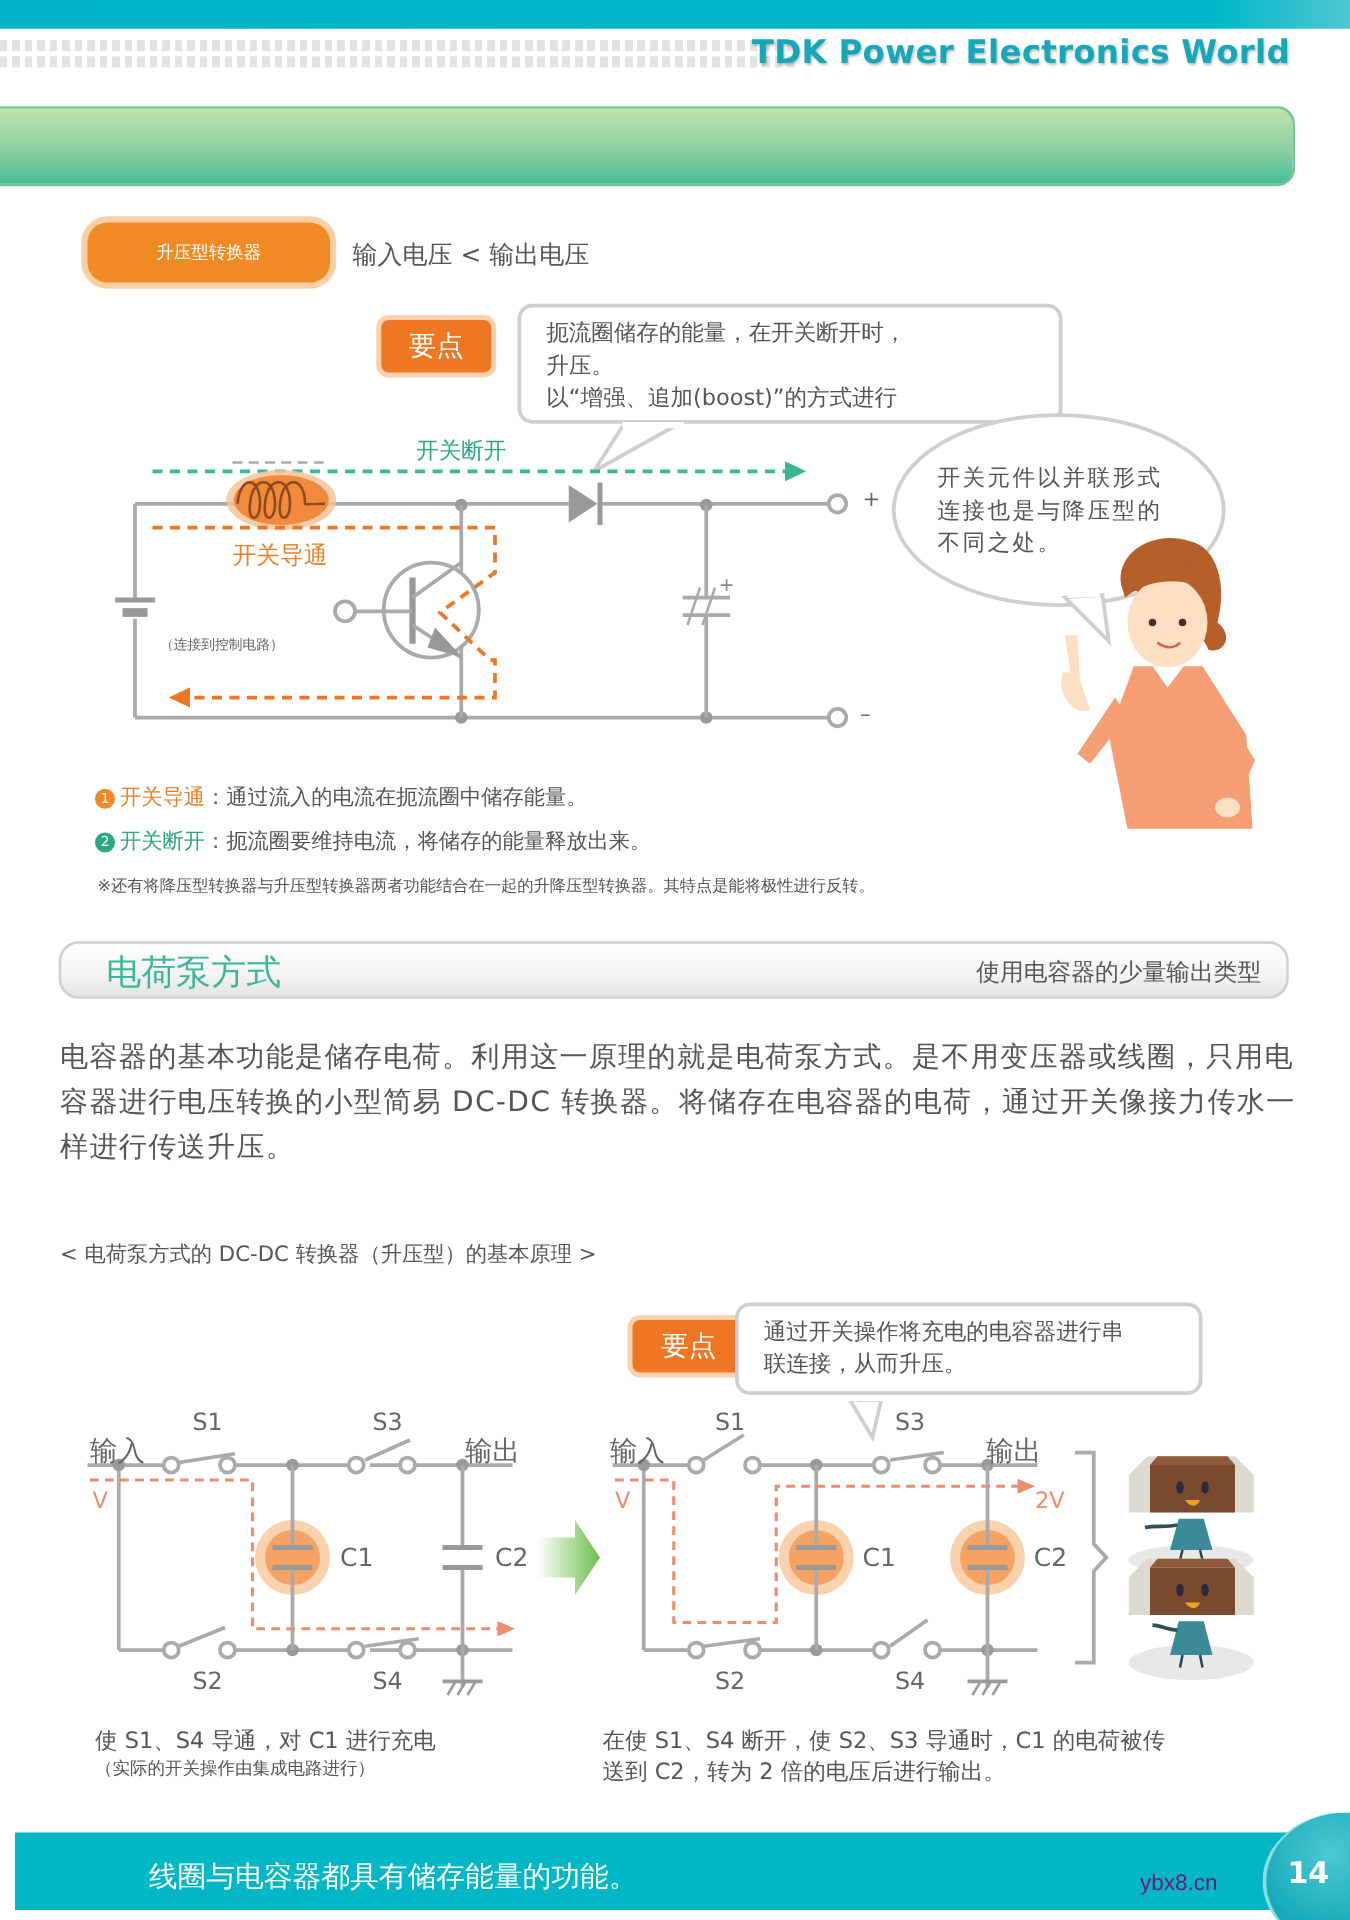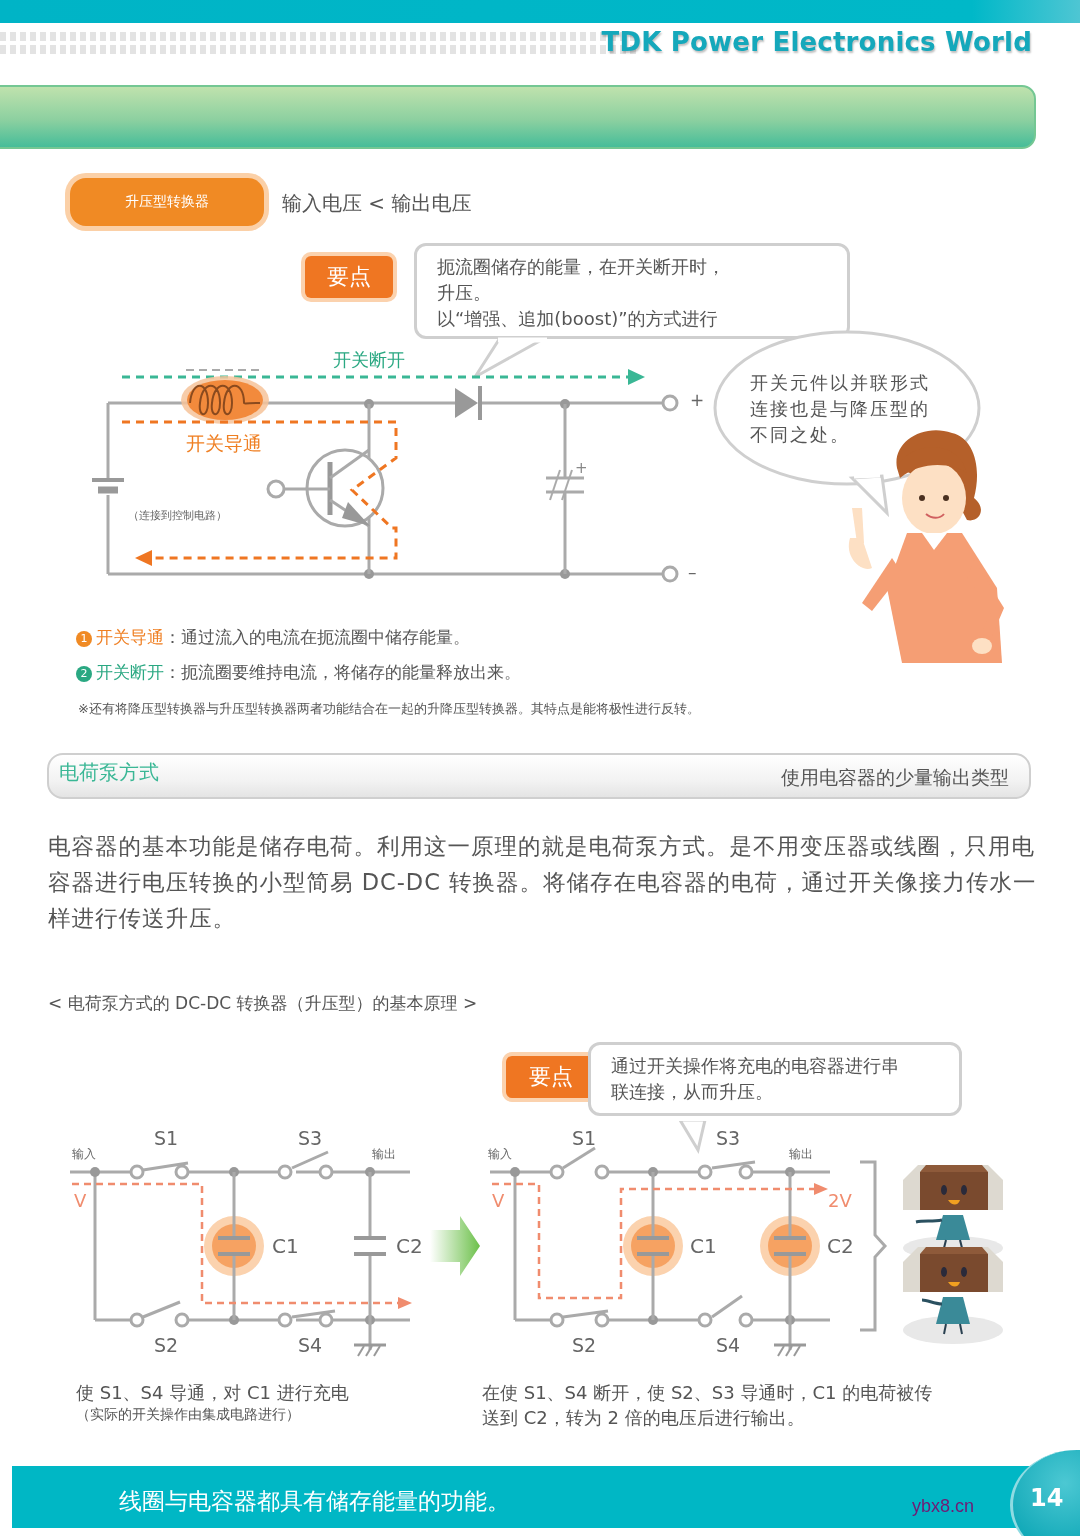--- a/index.html
+++ b/index.html
@@ -11,25 +11,25 @@
   .brand{right:48px;top:27px;font-size:26px;font-weight:bold;color:#15a8bb;text-shadow:1px 2px 2px rgba(0,0,0,.25);letter-spacing:.2px;}
   .greenbar{left:-20px;top:85px;width:1052px;height:60px;border-radius:14px;background:linear-gradient(180deg,#bfe2ad 0%,#8cd0a0 55%,#46bd99 100%);border:2px solid #74c793;}
   .pill{left:70px;top:178px;width:194px;height:48px;border-radius:16px;background:#f08a24;box-shadow:0 0 0 5px #fbd0a7;color:#fff;font-size:14px;display:flex;align-items:center;justify-content:center;}
   .rel{left:282px;top:190px;font-size:20px;color:#555;}
   .yd{background:#ef7622;color:#fff;font-size:22px;border-radius:6px;box-shadow:0 0 0 4px #fbd2ae;display:flex;align-items:center;justify-content:center;}
   .bubble{border:3px solid #cfcfcf;border-radius:12px;background:#fff;font-size:18px;line-height:26px;color:#555;padding:8px 20px;box-sizing:border-box;}
   .legend{font-size:17px;color:#555;}
   .legend .num{display:inline-block;width:16px;height:16px;border-radius:50%;color:#fff;font-size:11px;text-align:center;line-height:16px;margin-right:4px;vertical-align:1px;}
   .note{left:78px;top:700px;font-size:13px;color:#555;}
   .sechead{left:47px;top:753px;width:984px;height:46px;border-radius:16px;background:linear-gradient(180deg,#fff 0%,#f3f3f3 60%,#e4e4e4 100%);border:2px solid #cfcfcf;box-sizing:border-box;}
-  .sechead .t{position:absolute;left:10px;top:4px;font-size:20px;color:#3ab795;}
+  .sechead .t{position:absolute;left:36px;top:4px;font-size:28px;color:#3ab795;}
   .sechead .s{position:absolute;right:20px;top:10px;font-size:19px;color:#555;}
   .para{left:48px;top:828px;width:990px;font-size:22.5px;line-height:36px;color:#555;letter-spacing:1px;}
   .caption{left:48px;top:992px;font-size:17px;color:#555;}
-  .lbl{font-size:12px;color:#666;}
+  .lbl{font-size:22px;color:#666;}
   .foot{left:12px;top:1466px;width:1080px;height:62px;background:#00b7c5;}
   .foot .msg{position:absolute;left:107px;top:20px;font-size:23px;color:#fff;}
   .foot .url{position:absolute;left:900px;top:30px;font-size:18px;color:#701a75;font-family:Liberation Sans, sans-serif;}
   .pagecirc{left:1010px;top:1450px;width:130px;height:110px;border-radius:50%;background:radial-gradient(circle at 40% 30%,#4cc8d3 0%,#12a9b8 60%,#0a98a8 100%);border-left:3px solid #8fdbe2;}
   .pagenum{left:1030px;top:1484px;font-size:24px;font-weight:bold;color:#fff;}
   .desc{font-size:18px;color:#555;line-height:25px;}
 </style>
 </head>
 <body>
 

